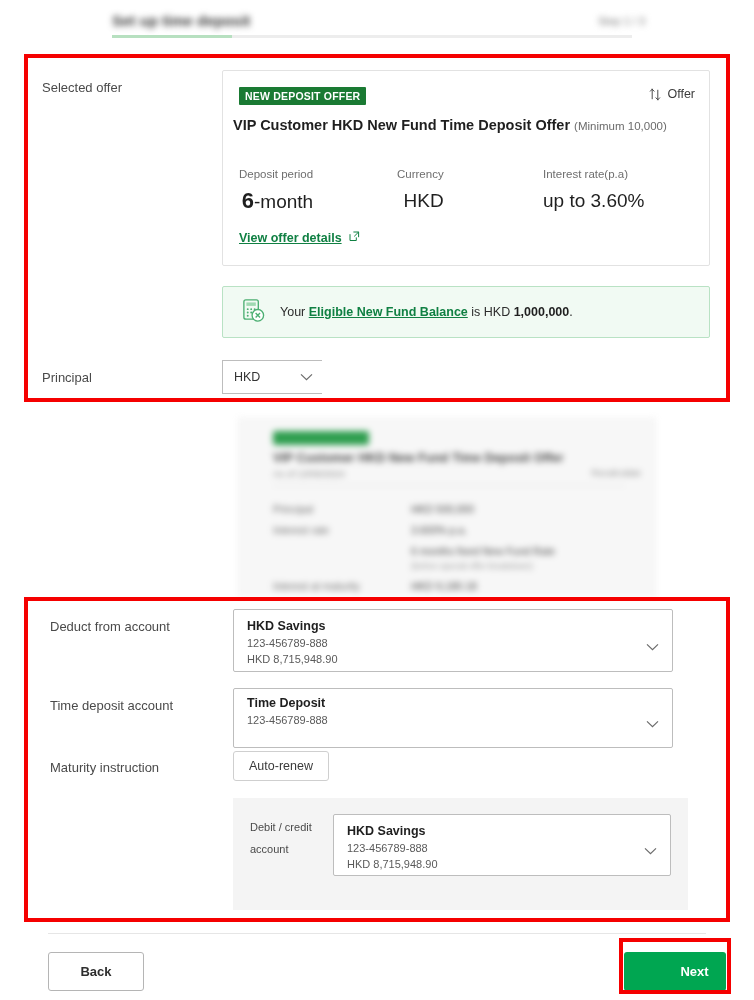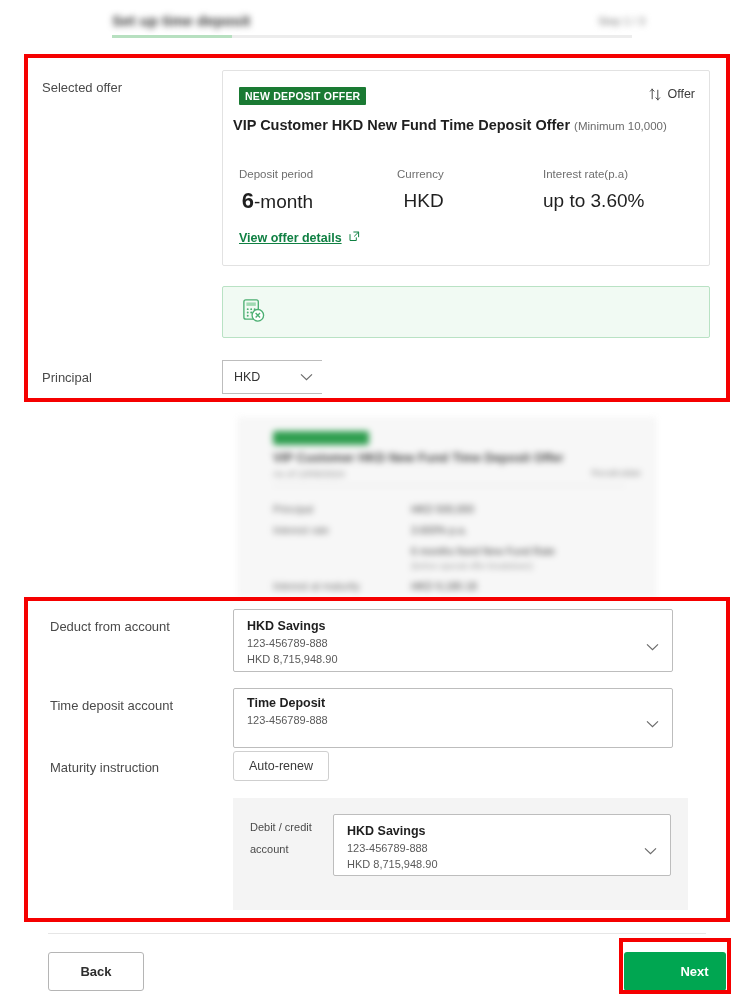--- a/index.html
+++ b/index.html
@@ -288,20 +288,23 @@
       <circle cx="7" cy="11.6" r="1" fill="#4caf72"></circle>
       <circle cx="10.6" cy="11.6" r="1" fill="#4caf72"></circle>
       <circle cx="14.2" cy="11.6" r="1" fill="#4caf72"></circle>
       <circle cx="7" cy="15" r="1" fill="#4caf72"></circle>
       <circle cx="10.6" cy="15" r="1" fill="#4caf72"></circle>
       <circle cx="7" cy="18.4" r="1" fill="#4caf72"></circle>
       <circle cx="17.5" cy="18" r="6" fill="#ffffff" stroke="#4caf72" stroke-width="1.4"></circle>
       <path d="M15.2 15.7l4.6 4.6M19.8 15.7l-4.6 4.6" stroke="#4caf72" stroke-width="1.4"></path>
     </svg>
   </span>
+  <span class="balance-text">
+    <span>Your </span><a>Eligible New Fund Balance</a><span> is HKD </span><b>1,000,000</b><span>.</span>
+  </span>
 </div>
 
 <div class="row-label" style="left:42px; top:369px;">Principal</div>
 
 <div class="principal-wrap">
   <div class="ccy-select">
     <span>HKD</span>
     <span>
       <svg viewBox="0 0 13 8" width="13" height="8">
         <path d="M1 1.4L6.5 6.6L12 1.4" stroke="#6b6b6b" stroke-width="1.2" fill="none"></path>

